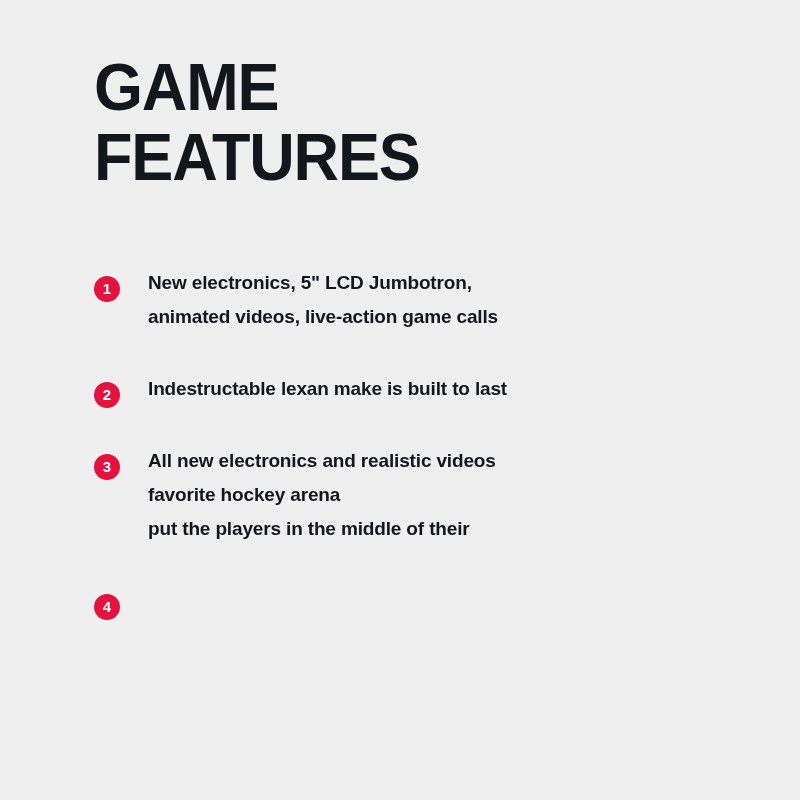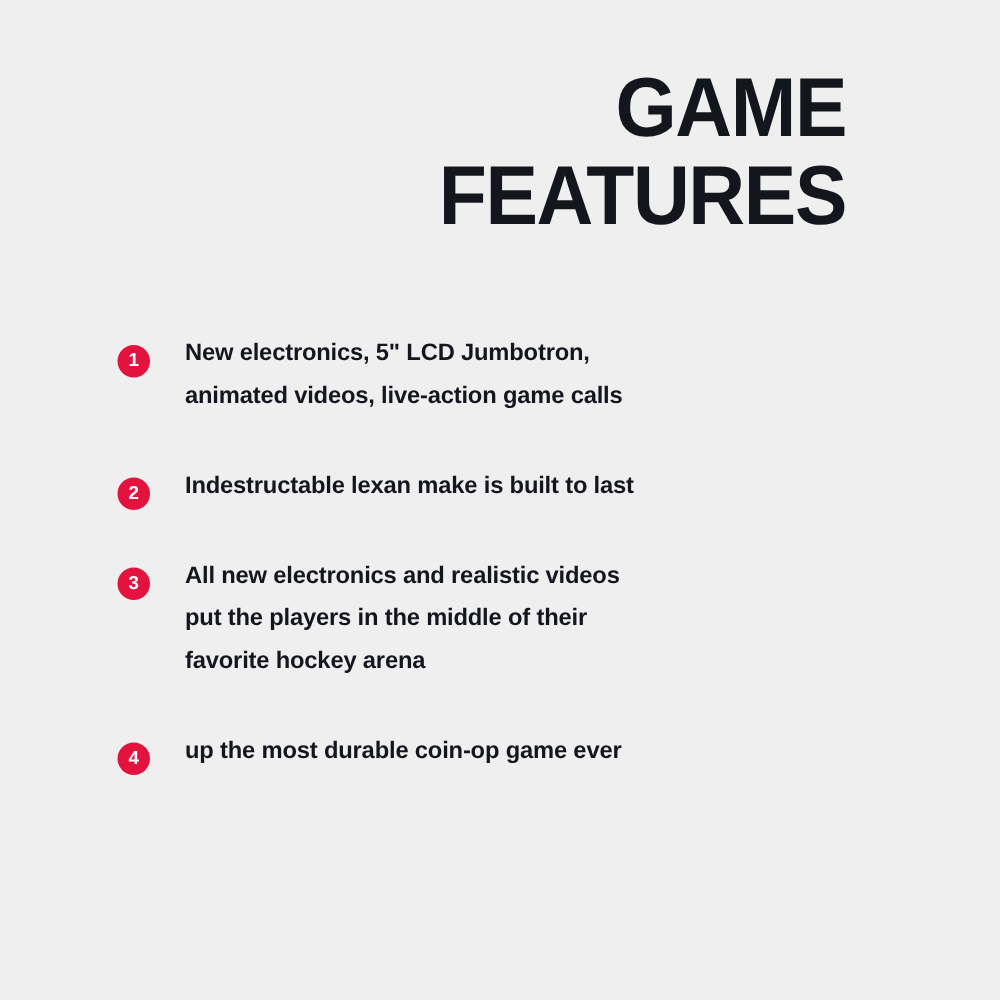--- a/index.html
+++ b/index.html
@@ -20,21 +20,20 @@
     height: 800px;
     box-sizing: border-box;
   }
 
   
   .headline {
     position: absolute;
     left: 94px;
     top: 52px;
     width: 620px;
-    text-align: right;
   }
   .headline-line {
     display: block;
     font-family: "Liberation Sans", sans-serif;
     font-weight: 700;
     font-size: 67px;
     line-height: 70px;
     letter-spacing: -1.2px;
     color: #14161d;
     text-transform: uppercase;
@@ -116,26 +115,25 @@
       <span class="badge">2</span>
       <span class="feature-text">
         <span class="ln">Indestructable lexan make is built to last</span>
       </span>
     </div>
 
     <div class="feature-item">
       <span class="badge">3</span>
       <span class="feature-text">
         <span class="ln">All new electronics and realistic videos</span>
+        <span class="ln">favorite hockey arena</span>
         <span class="ln">put the players in the middle of their</span>
-        <span class="ln">favorite hockey arena</span>
       </span>
     </div>
 
     <div class="feature-item">
       <span class="badge">4</span>
       <span class="feature-text">
-        <span class="ln">up the most durable coin-op game ever</span>
       </span>
     </div>
 
   </div>
 </div>
 
 </body></html>

